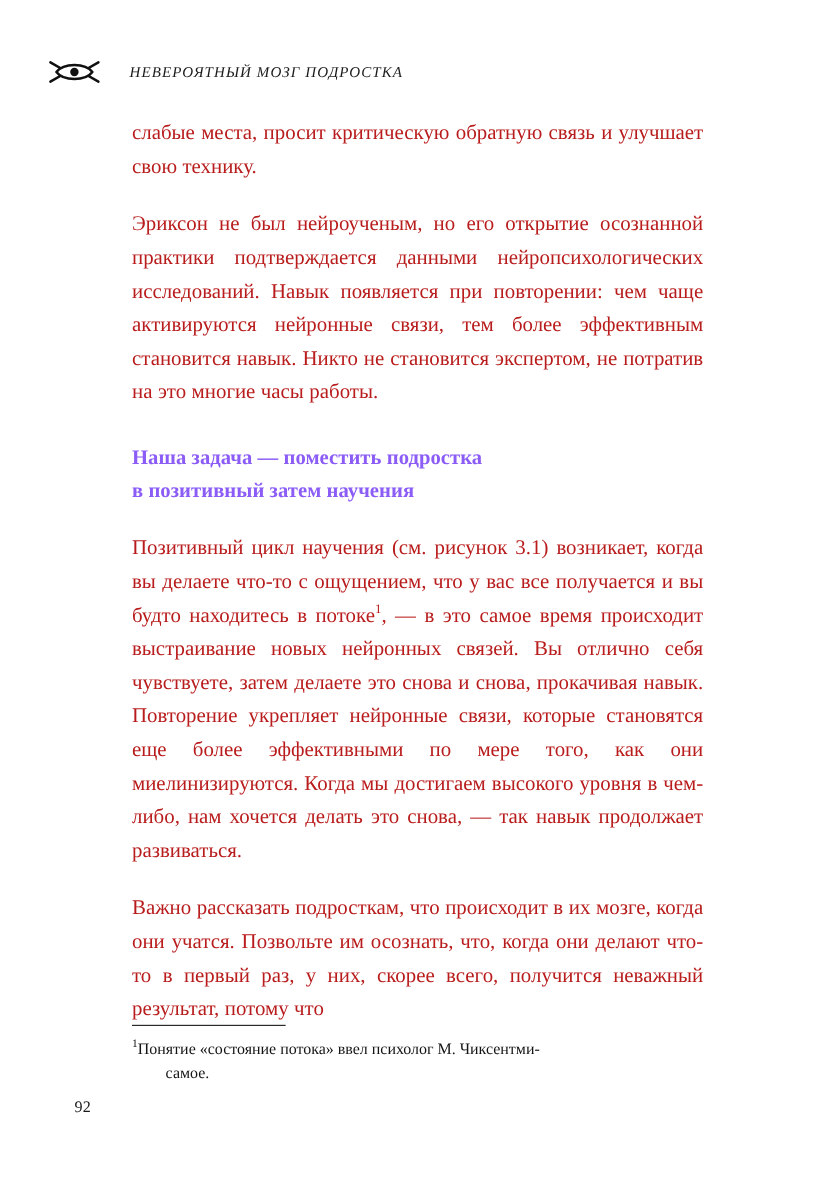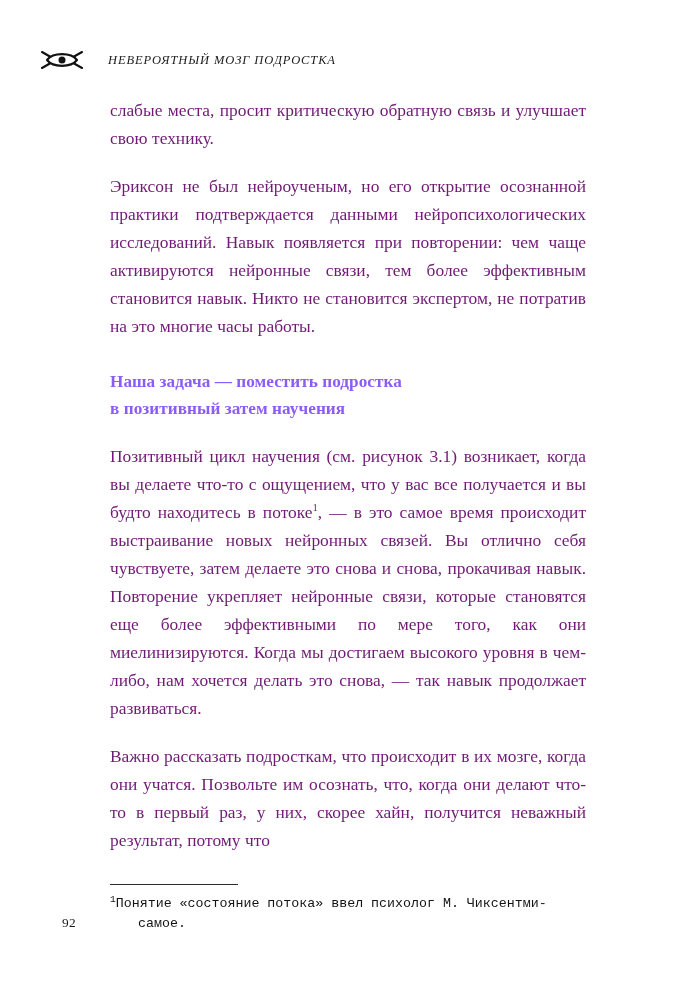--- a/index.html
+++ b/index.html
@@ -57,21 +57,21 @@
     top: 96px;
     width: 476px;
   }
 
   p.body-para {
     margin: 0 0 20px 0;
     font-size: 17.4px;
     line-height: 28px;
     text-align: justify;
     text-align-last: left;
-    color: #701a75;
+    color: #b91c1c;
     hyphens: manual;
     word-spacing: 0.2px;
   }
   p.body-para:last-child {
     margin-bottom: 0;
   }
 
   h2.section-heading {
     margin: 28px 0 20px 0;
     font-size: 17.2px;
@@ -85,23 +85,22 @@
   .fn-ref {
     font-size: 0.62em;
     vertical-align: super;
     line-height: 0;
   }
 
   
   .footnote-block {
     position: absolute;
     left: 110px;
-    top: 884px;
+    top: 854px;
     width: 476px;
-    font-family: Liberation Mono, monospace;
   }
   .footnote-rule {
     width: 128px;
     height: 1px;
     background: #2b2b2b;
     margin: 0 0 9px 0;
   }
   .footnote-text {
     margin: 0;
     font-size: 13.3px;
@@ -159,21 +158,21 @@
 
     <h2 class="section-heading">
       <span>Наша задача — поместить подростка</span><br>
       <span>в позитивный затем научения</span>
     </h2>
 
     <p class="body-para">
       <span>Позитивный цикл научения (см. рисунок 3.1) возникает, когда вы делаете что-то с ощущением, что у вас все получается и вы будто находитесь в потоке</span><sup class="fn-ref">1</sup><span>, — в это самое время происходит выстраивание новых нейронных связей. Вы отлично себя чувствуете, затем делаете это снова и снова, прокачивая навык. Повторение укрепляет нейронные связи, которые становятся еще более эффективными по мере того, как они миелинизируются. Когда мы достигаем высокого уровня в чем-либо, нам хочется делать это снова, — так навык продолжает развиваться.</span>
     </p>
 
-    <p class="body-para">Важно рассказать подросткам, что происходит в их мозге, когда они учатся. Позвольте им осознать, что, когда они делают что-то в первый раз, у них, скорее хайн, получится неважный результат, потому что</p>
+    <p class="body-para">Важно рассказать подросткам, что происходит в их мозге, когда они учатся. Позвольте им осознать, что, когда они делают что-то в первый раз, у них, скорее всего, получится неважный результат, потому что</p>
 
   </div>
 
   <div class="footnote-block">
     <div class="footnote-rule"></div>
     <p class="footnote-text">
       <sup class="fn-marker">1</sup><span>Понятие «состояние потока» ввел психолог М. Чиксентми-</span><span class="footnote-cont">самое.</span>
     </p>
   </div>
 

